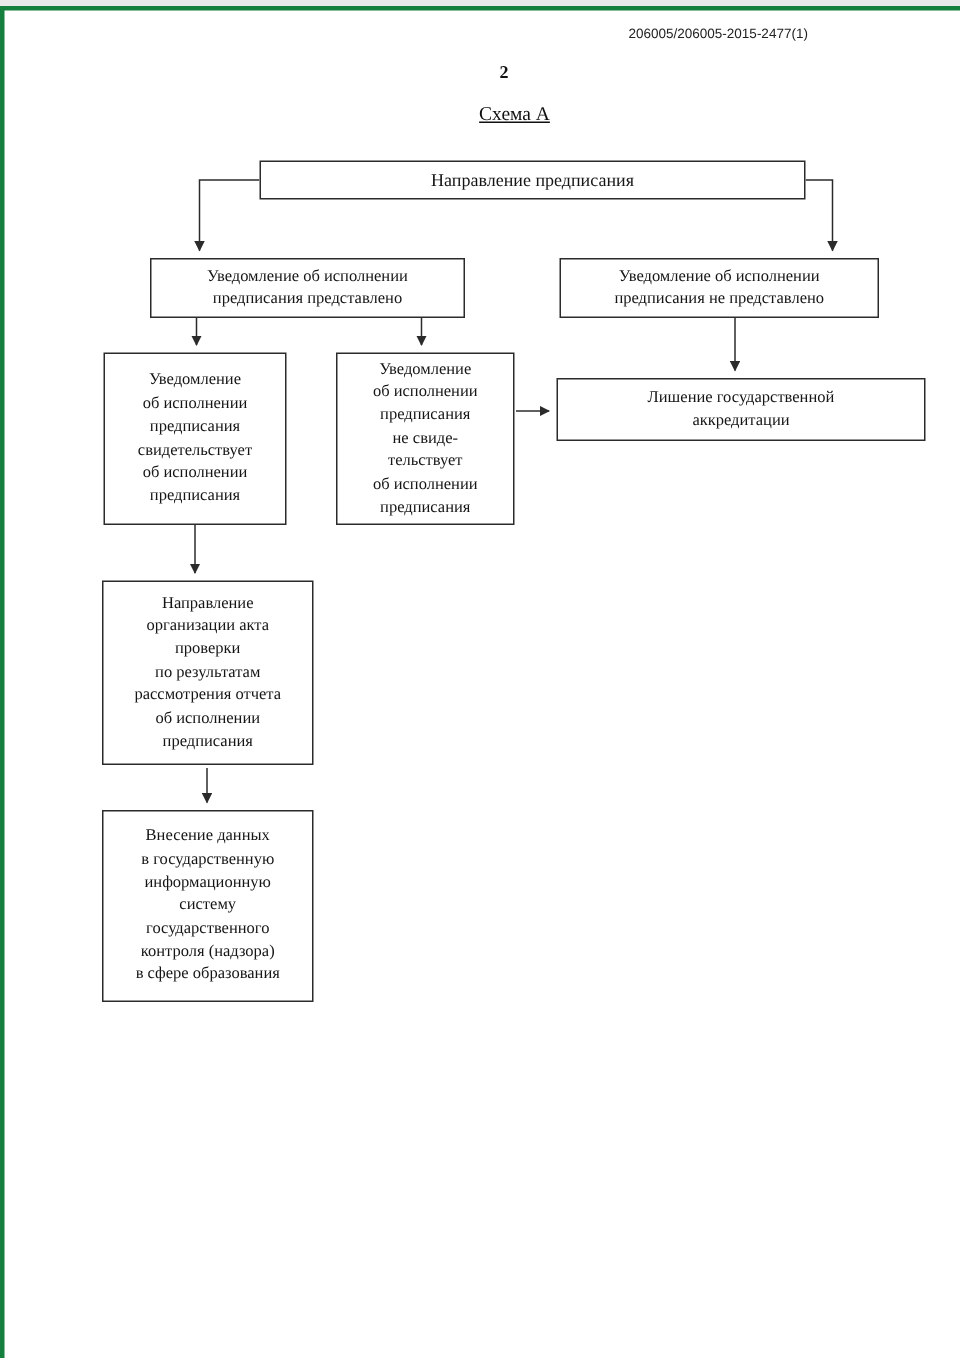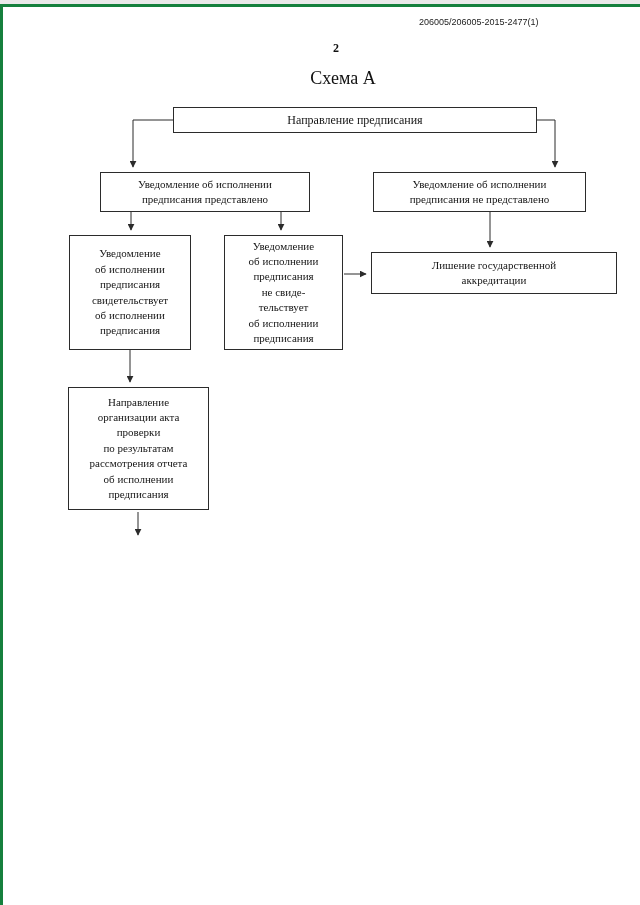--- a/index.html
+++ b/index.html
@@ -34,22 +34,23 @@
     font-size: 12px;
     font-weight: bold;
     color: #111;
   }
   .scheme-title {
     position: absolute;
     left: 290px;
     top: 61px;
     width: 100px;
     text-align: center;
-    font-size: 18px;
+    font-size: 13px;
     color: #111;
+    text-decoration: underline;
   }
   .node {
     position: absolute;
     box-sizing: border-box;
     border: 1px solid #2b2b2b;
     background: #ffffff;
     display: flex;
     align-items: center;
     justify-content: center;
     text-align: center;
@@ -126,14 +127,21 @@
 аккредитации</div>
 
   <div class="node" style="left:65px; top:380px; width:141px; height:123px;">Направление
 организации акта
 проверки
 по результатам
 рассмотрения отчета
 об исполнении
 предписания</div>
 
+  <div class="node" style="left:65px; top:533px; width:141px; height:128px;">Внесение данных
+в государственную
+информационную
+систему
+государственного
+контроля (надзора)
+в сфере образования</div>
 
 </div>
 
 </body></html>

